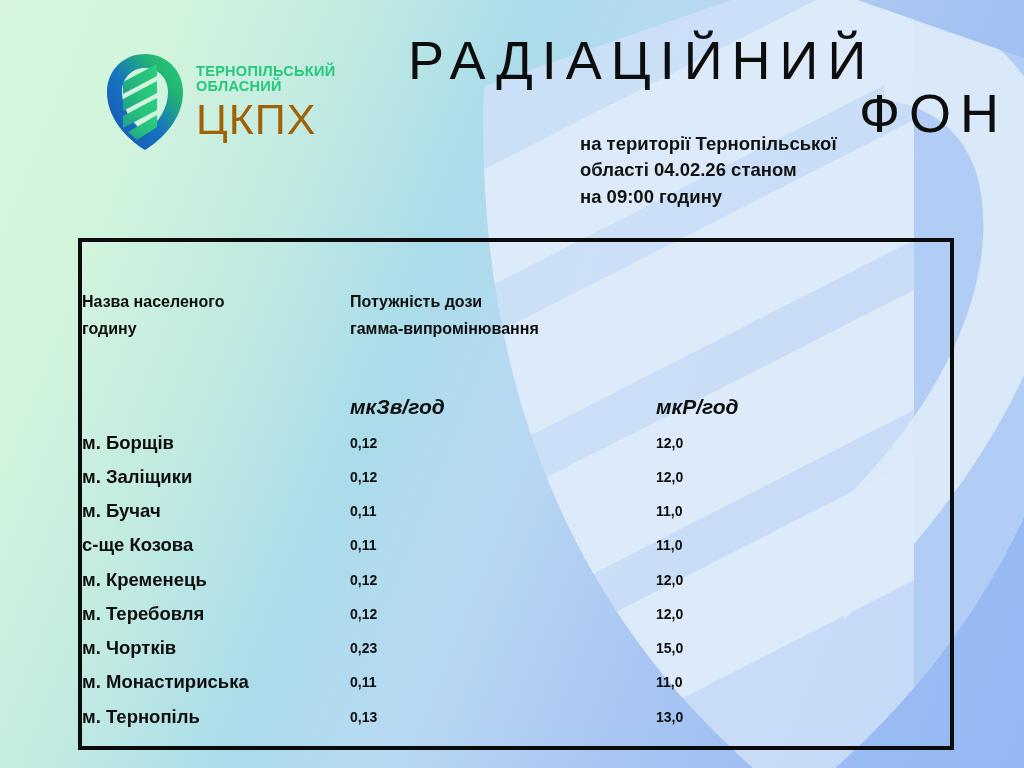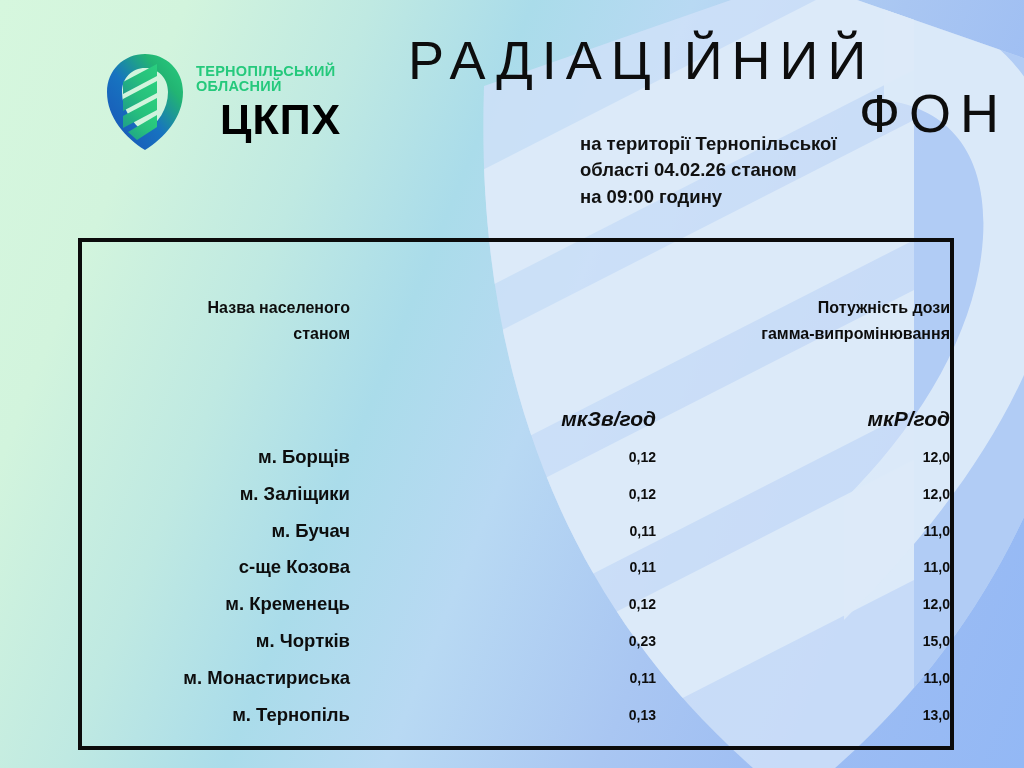--- a/index.html
+++ b/index.html
@@ -60,27 +60,26 @@
 
   .logo-line1, .logo-line2 {
     color: #25c97c;
     font-weight: bold;
     font-size: 14.5px;
     letter-spacing: 0.3px;
   }
   .logo-line2 { margin-top: 1px; }
 
   .logo-abbr {
-    color: #000000;
-    font-weight: bold;
+    color: #a16207;
+    font-weight: normal;
     font-size: 43px;
     letter-spacing: 1px;
     margin-top: 4px;
     line-height: 1;
-    margin-left: 24px;
   }
 
   .title-main {
     position: absolute;
     left: 408px;
     top: 34px;
     width: 600px;
     font-size: 54px;
     letter-spacing: 9px;
     color: #0d0d0d;
@@ -115,21 +114,21 @@
   table.radtable {
     width: 100%;
     height: 100%;
     border-collapse: collapse;
     table-layout: fixed;
   }
 
   table.radtable td, table.radtable th {
     border: 0;
     padding: 0;
-    text-align: right;
+    text-align: left;
     vertical-align: middle;
     color: #0d0d0d;
   }
 
   .col-name  { width: 268px; }
   .col-usv   { width: 306px; }
   .col-upr   { width: 294px; }
 
   .hdr-row td {
     height: 146px;
@@ -235,21 +234,21 @@
   <table class="radtable">
     <colgroup>
       <col class="col-name">
         <col class="col-usv">
         <col class="col-upr">
     </colgroup>
     <tbody>
       <tr class="hdr-row">
         <td class="v-sep-1 h-sep">
           <div>Назва населеного</div>
-          <div>станом</div>
+          <div>годину</div>
         </td>
         <td class="h-sep hdr-sub" colspan="2">
           <div>Потужність дози</div>
           <div>гамма-випромінювання</div>
         </td>
       </tr>
 
       <tr class="units-row">
         <td class="v-sep-1"></td>
         <td class="v-sep-1">мкЗв/год</td>
@@ -275,20 +274,25 @@
         <td class="v-sep-1 cell-name"> с-ще  Козова</td>
         <td class="v-sep-1">0,11</td>
         <td>11,0</td>
       </tr>
       <tr class="data-row">
         <td class="v-sep-1 cell-name">м. Кременець</td>
         <td class="v-sep-1">0,12</td>
         <td>12,0</td>
       </tr>
       <tr class="data-row">
+        <td class="v-sep-1 cell-name">м. Теребовля</td>
+        <td class="v-sep-1">0,12</td>
+        <td>12,0</td>
+      </tr>
+      <tr class="data-row">
         <td class="v-sep-1 cell-name">м. Чортків</td>
         <td class="v-sep-1">0,23</td>
         <td>15,0</td>
       </tr>
       <tr class="data-row">
         <td class="v-sep-1 cell-name">м. Монастириська</td>
         <td class="v-sep-1">0,11</td>
         <td>11,0</td>
       </tr>
       <tr class="data-row">

